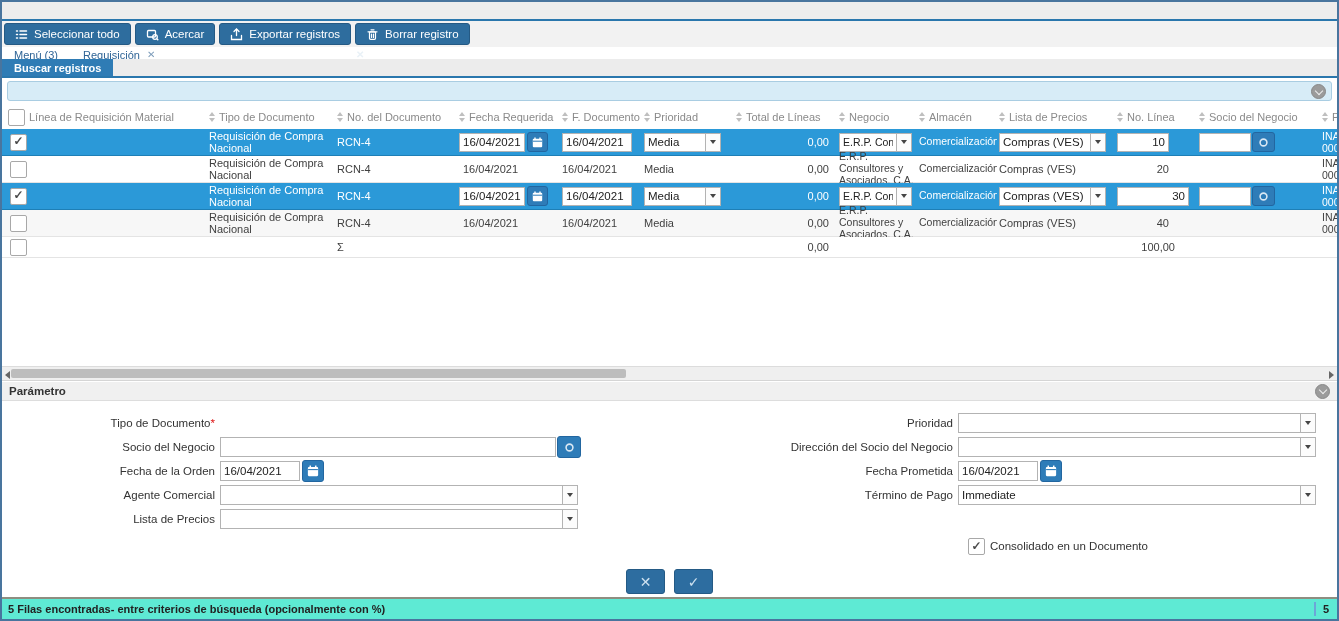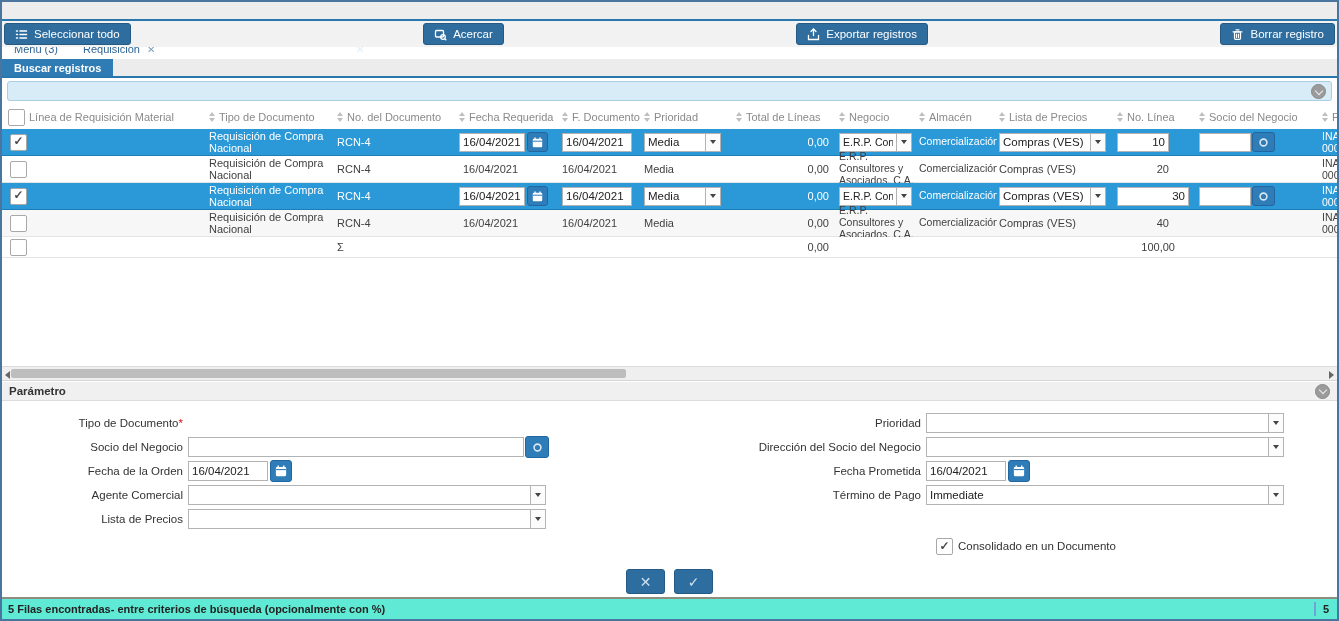--- a/index.html
+++ b/index.html
@@ -1,27 +1,27 @@
 <!DOCTYPE html>
 <html><head>
 <meta charset="utf-8">
 <style>
   html,body{margin:0;padding:0;background:#fff;}
   body{width:1339px;height:621px;position:relative;font-family:"Liberation Sans",sans-serif;overflow:hidden;}
   .window{position:absolute;inset:0;border:2px solid #49759e;background:#fff;overflow:hidden;}
 
   
   .tabbar{position:absolute;left:0;right:0;top:0;height:17px;background:#ededed;border-bottom:2px solid #2a77ad;display:flex;align-items:stretch;}
-  .tab{padding:0 12px;font-size:11px;color:#2f6496;display:flex;align-items:center;gap:7px;border-right:1px solid #d6d6d6;cursor:default;white-space:nowrap;margin-top:47px;}
+  .tab{padding:0 12px;font-size:11px;color:#2f6496;display:flex;gap:7px;border-right:1px solid #d6d6d6;cursor:default;white-space:nowrap;margin-top:47px;}
   .tab.active{background:#3d7eae;color:#fff;font-weight:bold;border-right:none;}
   .tab .x{font-size:10px;color:#7d9cba;}
   .tab.active .x{color:#e9f1f7;}
 
   
-  .toolbar{position:absolute;top:19px;left:0;right:0;height:26px;background:#f2f2f2;display:flex;gap:4px;padding:2px 2px;box-sizing:border-box;justify-content:space-between;}
+  .toolbar{position:absolute;top:19px;left:0;right:0;height:26px;background:#f2f2f2;display:flex;gap:4px;padding:2px 2px;box-sizing:border-box;}
   .tbtn{background:#2e6d9e;border:1px solid #255a84;border-radius:3px;color:#fff;font-size:11.5px;display:flex;align-items:center;gap:6px;padding:0 10px;white-space:nowrap;}
   .tbtn svg{flex:none;}
 
   
   .findtabs{position:absolute;top:57px;left:0;right:0;height:17px;background:#ececec;border-bottom:2px solid #2a77ad;display:flex;}
   .findtab{background:#2f7cb5;color:#fff;font-weight:bold;font-size:11px;display:flex;align-items:center;padding:0 12px;}
   .searchrow{position:absolute;top:76px;left:0;right:0;height:27px;background:#fff;}
   .searchrow input{position:absolute;left:5px;right:5px;top:3px;height:20px;background:#d7ecf7;border:1px solid #a9cde2;border-radius:3px;box-sizing:border-box;font-family:inherit;font-size:11.5px;padding:0 22px 0 5px;}
   .roundbtn{width:15px;height:15px;border-radius:50%;background:#9b9b9b;border:1px solid #888;box-sizing:border-box;display:flex;align-items:center;justify-content:center;}
   .roundbtn i{display:block;width:5px;height:5px;border-right:1.6px solid #eee;border-bottom:1.6px solid #eee;transform:rotate(45deg);margin-top:-2px;}
@@ -61,21 +61,21 @@
 
   
   .hscroll{position:absolute;top:364px;left:0;right:0;height:15px;background:#efefef;border-top:1px solid #dcdcdc;border-bottom:1px solid #d5d5d5;box-sizing:border-box;}
   .hthumb{position:absolute;left:9px;top:2px;width:615px;height:9px;background:#bdbdbd;border-radius:2px;}
   .harrow{position:absolute;top:4px;width:0;height:0;border-top:4px solid transparent;border-bottom:4px solid transparent;}
   .harrow.left{left:3px;border-right:5px solid #666;}
   .harrow.right{right:3px;border-left:5px solid #666;}
 
   
   .phead{position:absolute;top:380px;left:0;right:0;height:19px;background:#f0f0f0;border-bottom:1px solid #ddd;display:flex;align-items:center;justify-content:space-between;padding:0 7px;box-sizing:border-box;font-size:11.5px;font-weight:bold;color:#333;}
-  .prow{position:absolute;display:flex;align-items:center;height:34px;}
+  .prow{position:absolute;display:flex;align-items:center;height:34px;margin-left:32px;}
   .plabel{font-size:11.5px;color:#333;text-align:right;margin-right:5px;white-space:nowrap;}
   .prow.lft{left:0;}  .prow.lft .plabel{width:181px;}
   .prow.rgt{left:660px;} .prow.rgt .plabel{width:259px;}
   .py1{top:404px;}.py2{top:428px;}.py3{top:452px;}.py4{top:476px;}.py5{top:500px;}.py6{top:524px;}.py7{top:527px;}
   .pti{height:20px;}
   .redbox{border:2px solid #e21414;display:inline-flex;}
   .req{color:#d11;}
 
   
   .confirm{position:absolute;top:567px;left:0;right:0;display:flex;justify-content:center;gap:9px;}

